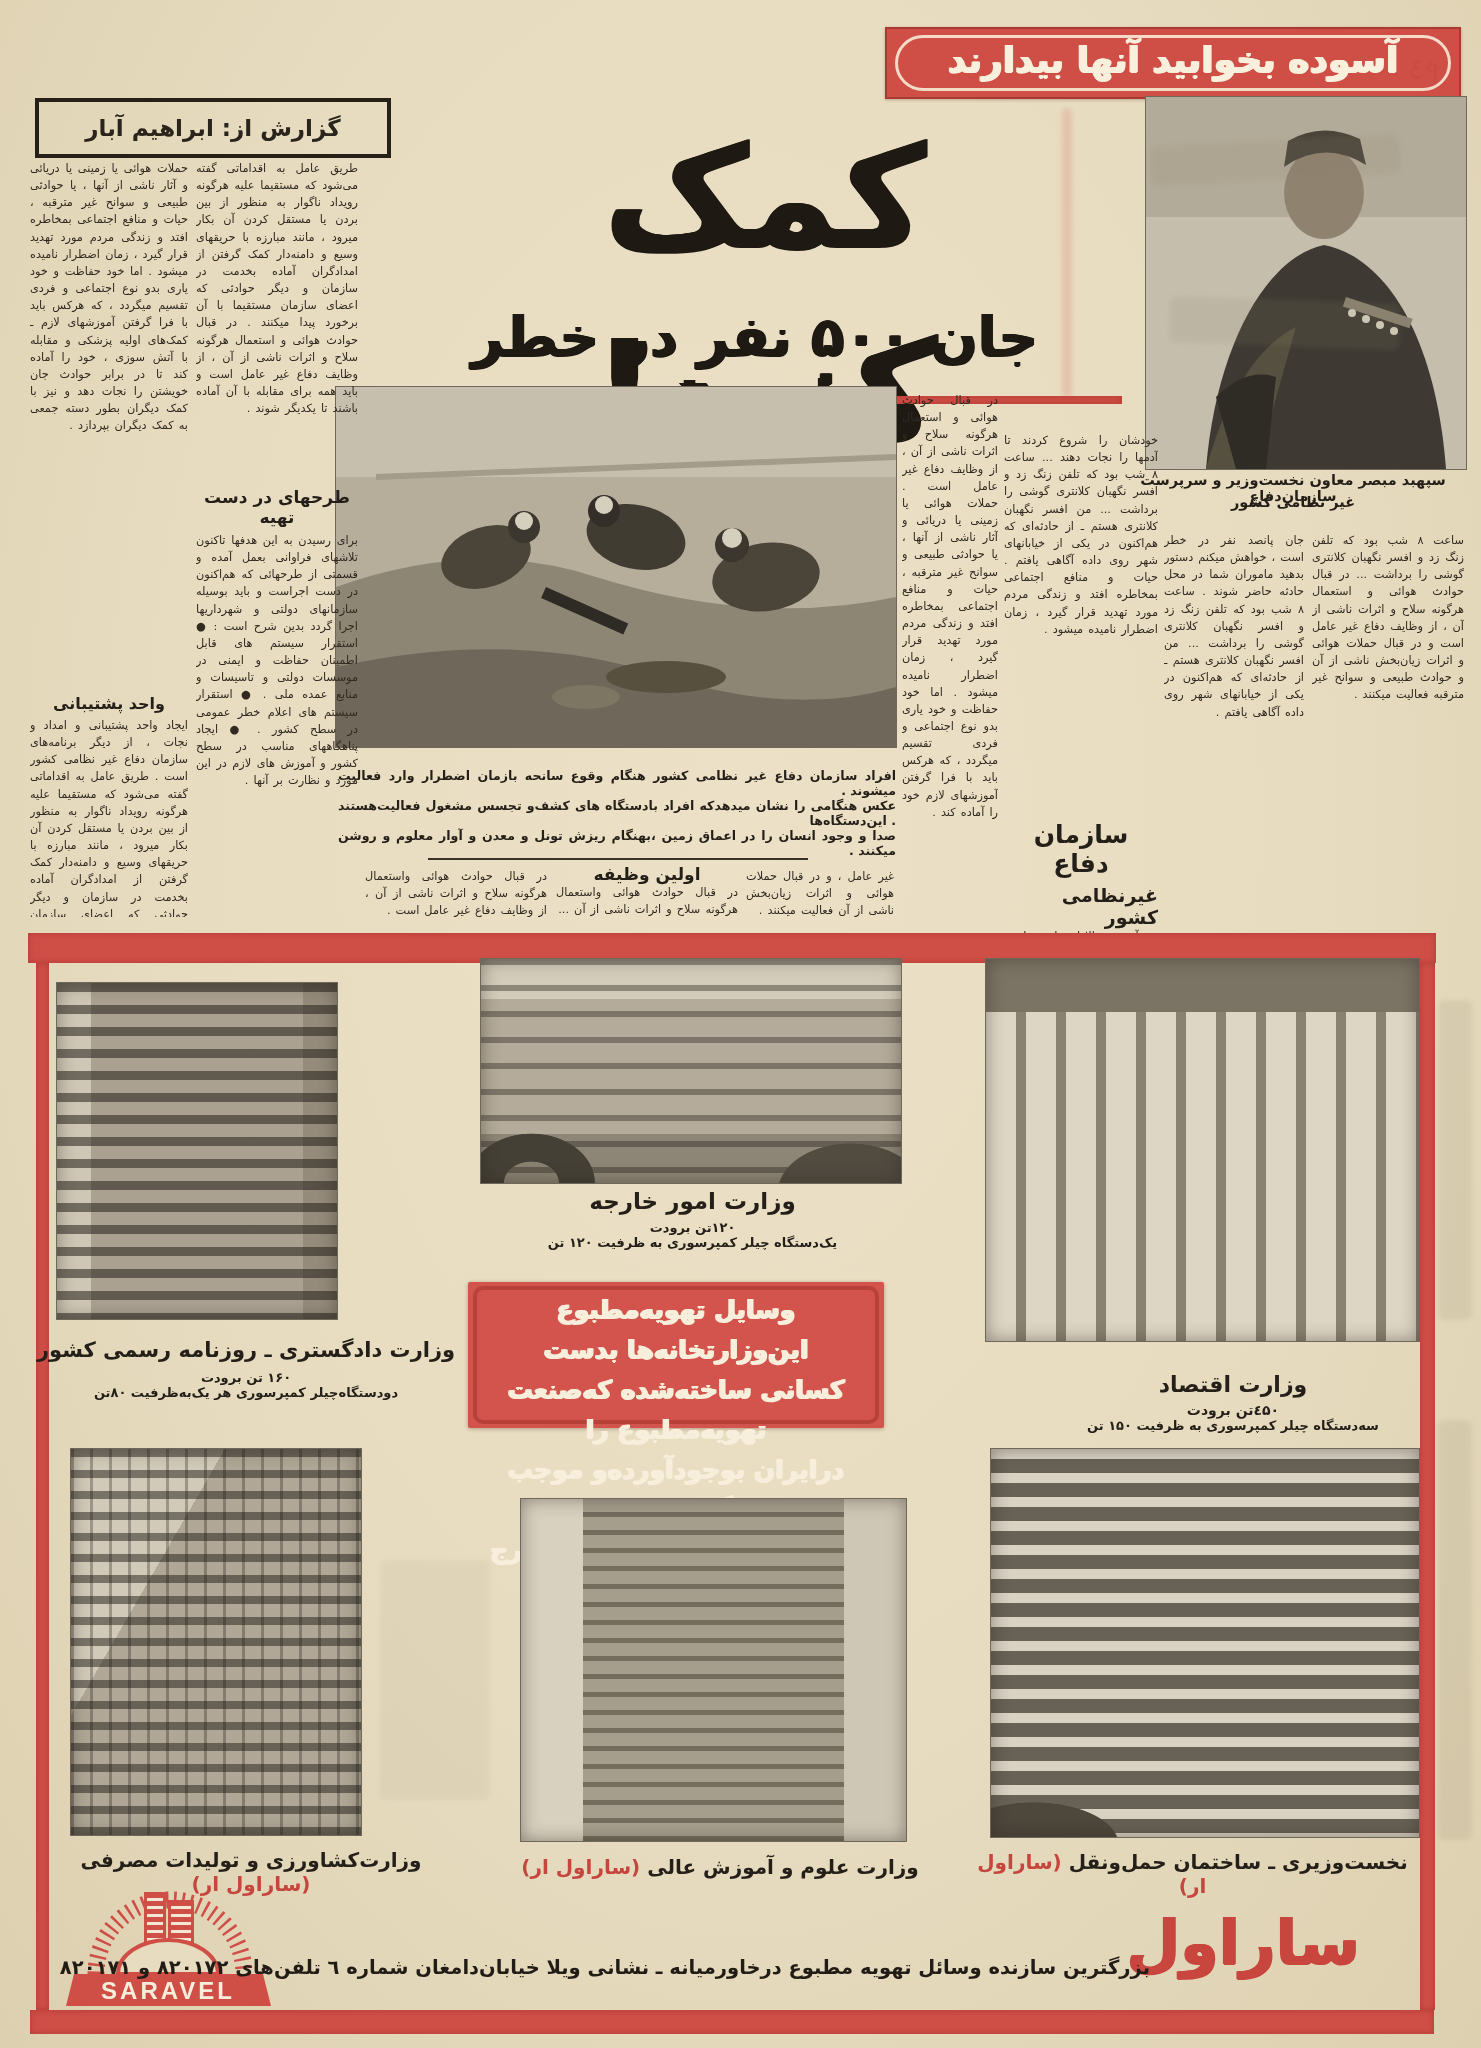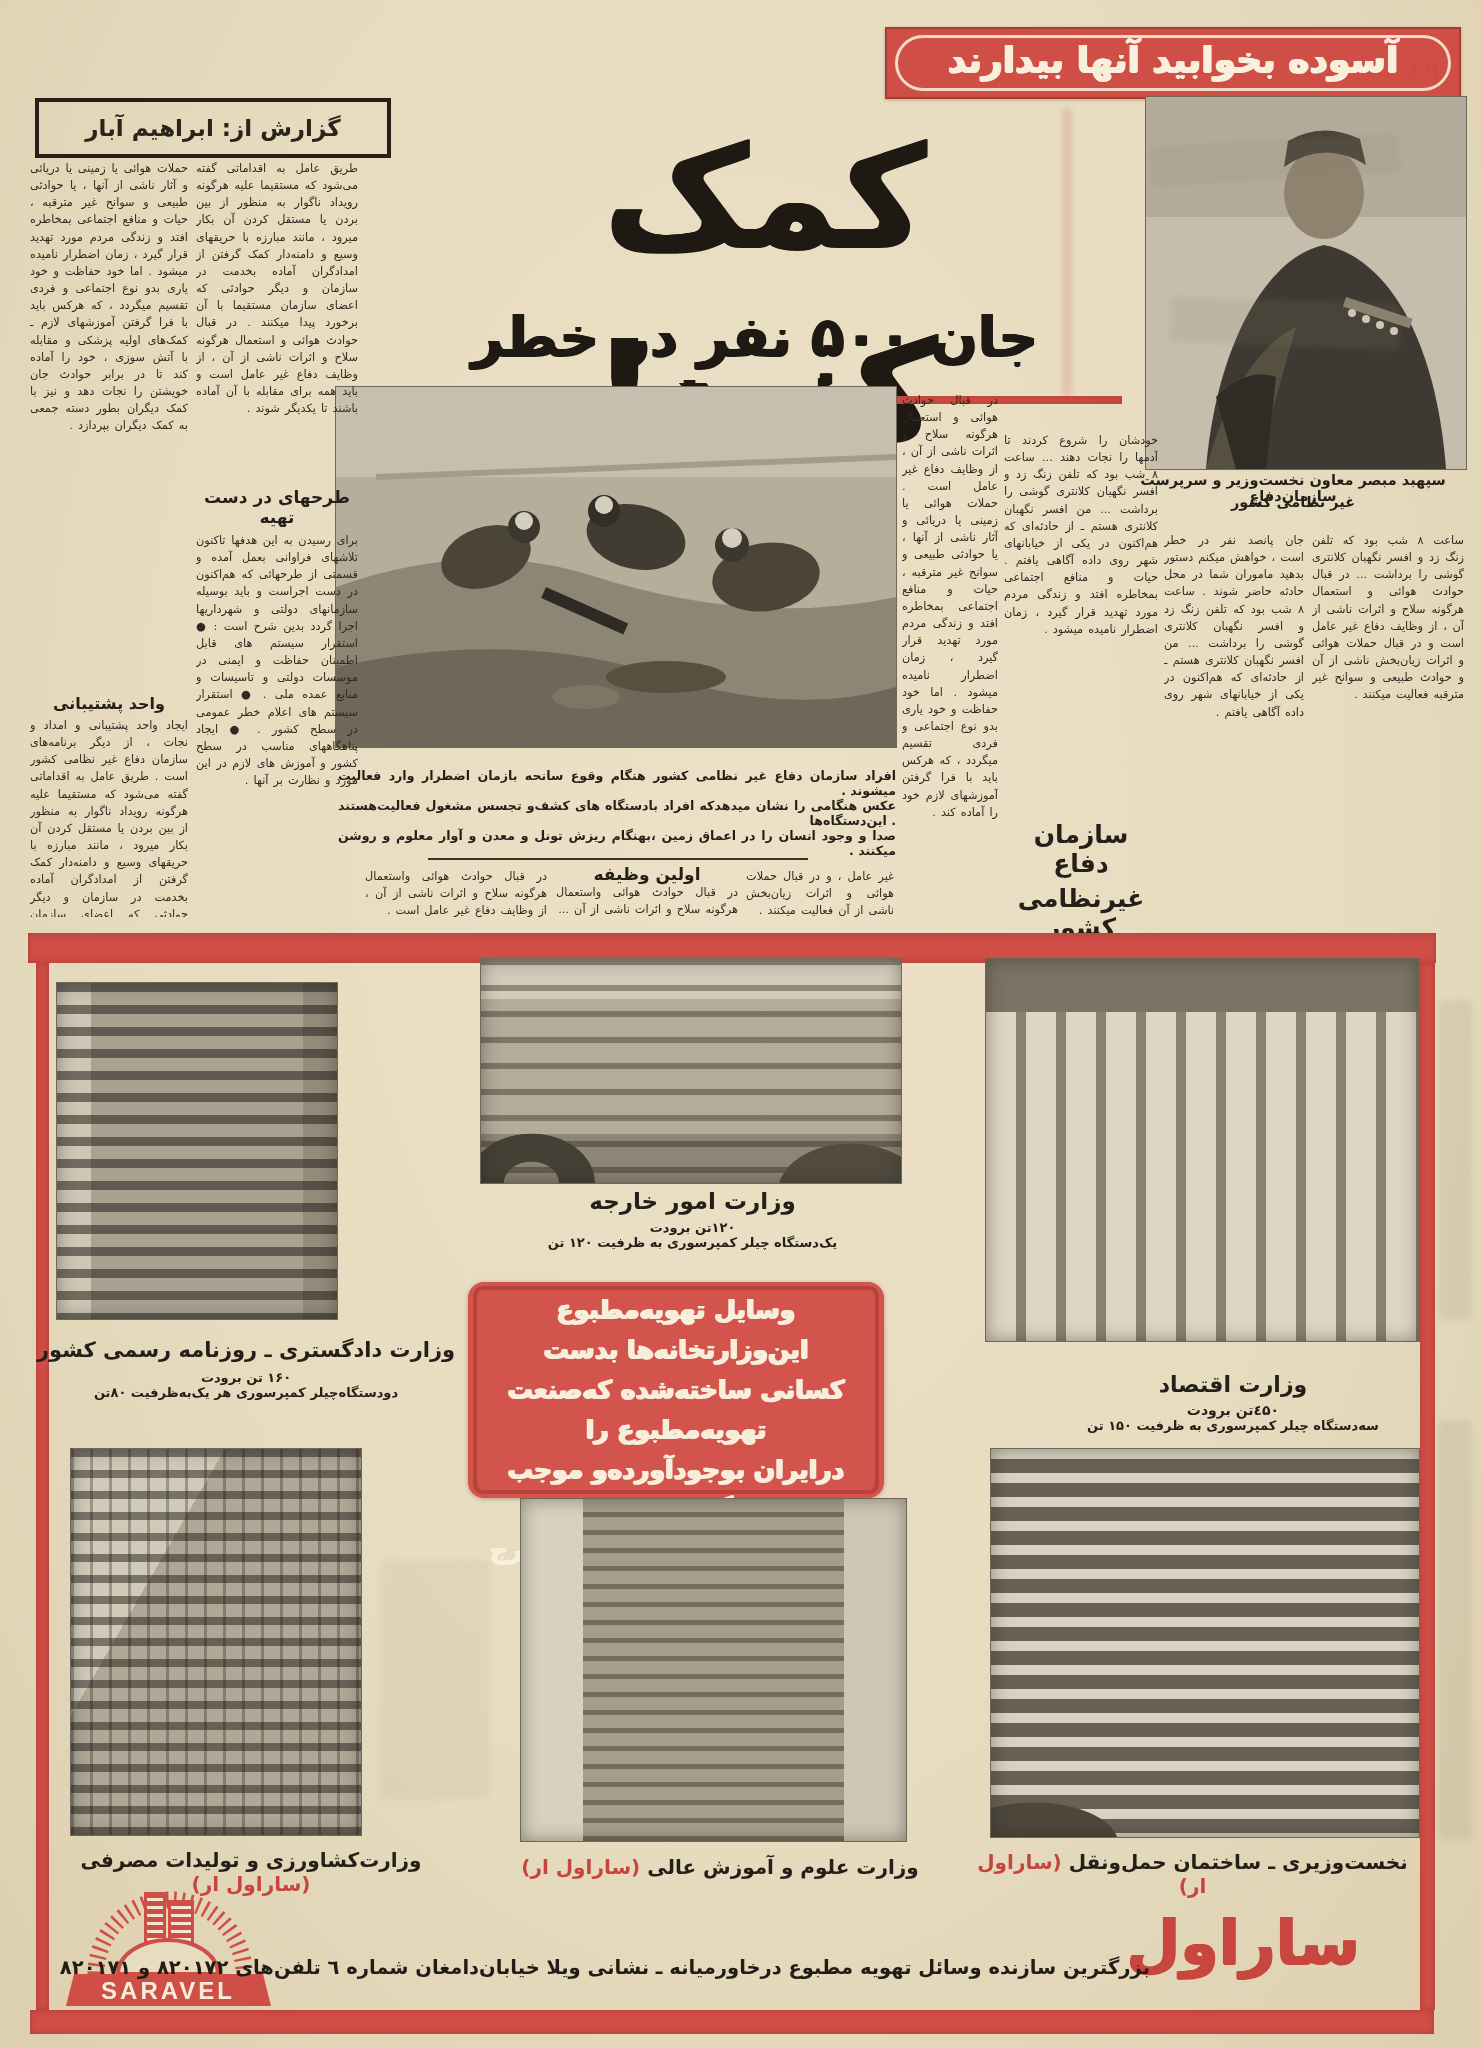--- a/index.html
+++ b/index.html
@@ -95,21 +95,21 @@
   <div class="abs" style="left:196px;top:160px;width:162px;height:772px;">
     <div class="col" style="height:322px;">طریق عامل به اقداماتی گفته می‌شود که مستقیما علیه هرگونه رویداد ناگوار به منظور از بین بردن یا مستقل کردن آن بکار میرود ، مانند مبارزه با حریقهای وسیع و دامنه‌دار کمک گرفتن از امدادگران آماده بخدمت در سازمان و دیگر حوادثی که اعضای سازمان مستقیما با آن برخورد پیدا میکنند . در قبال حوادث هوائی و استعمال هرگونه سلاح و اثرات ناشی از آن ، از وظایف دفاع غیر عامل است و باید همه برای مقابله با آن آماده باشند تا یکدیگر شوند .</div>
     <div class="subhead" style="font-size:17px;margin:5px 0;">طرحهای در دست تهیه</div>
     <div class="col" style="height:408px;">برای رسیدن به این هدفها تاکنون تلاشهای فراوانی بعمل آمده و قسمتی از طرحهائی که هم‌اکنون در دست اجراست و باید بوسیله سازمانهای دولتی و شهرداریها اجرا گردد بدین شرح است : ● استقرار سیستم های قابل اطمینان حفاظت و ایمنی در موسسات دولتی و تاسیسات و منابع عمده ملی . ● استقرار سیستم های اعلام خطر عمومی در سطح کشور . ● ایجاد پناهگاههای مناسب در سطح کشور و آموزش های لازم در این مورد و نظارت بر آنها .</div>
   </div>
 
   <div class="col abs" style="left:902px;top:392px;width:96px;height:538px;">در قبال حوادث هوائی و استعمال هرگونه سلاح و اثرات ناشی از آن ، از وظایف دفاع غیر عامل است . حملات هوائی یا زمینی یا دریائی و آثار ناشی از آنها ، یا حوادثی طبیعی و سوانح غیر مترقبه ، حیات و منافع اجتماعی بمخاطره افتد و زندگی مردم مورد تهدید قرار گیرد ، زمان اضطرار نامیده میشود . اما خود حفاظت و خود یاری بدو نوع اجتماعی و فردی تقسیم میگردد ، که هرکس باید با فرا گرفتن آموزشهای لازم خود را آماده کند .</div>
   <div class="abs" style="left:1004px;top:392px;width:154px;height:538px;">
     <div class="col" style="height:388px;margin-top:40px;">خودشان را شروع کردند تا آدمها را نجات دهند ... ساعت ۸ شب بود که تلفن زنگ زد و افسر نگهبان کلانتری گوشی را برداشت ... من افسر نگهبان کلانتری هستم ـ از حادثه‌ای که هم‌اکنون در یکی از خیابانهای شهر روی داده آگاهی یافتم . حیات و منافع اجتماعی بمخاطره افتد و زندگی مردم مورد تهدید قرار گیرد ، زمان اضطرار نامیده میشود .</div>
     <div class="subhead" style="font-size:25px;">سازمان دفاع</div>
-    <div class="subhead" style="font-size:25px;margin-top:6px;">غیرنظامی کشور</div>
+    <div class="subhead" style="font-size:19px;margin-top:6px;text-align:right;">غیرنظامی کشور</div>
     <div class="col" style="height:24px;text-align:center;">آنچه در بالا از نظر شما</div>
   </div>
   <div class="col abs" style="left:1164px;top:532px;width:140px;height:398px;">جان پانصد نفر در خطر است ، خواهش میکنم دستور بدهید ماموران شما در محل حادثه حاضر شوند . ساعت ۸ شب بود که تلفن زنگ زد و افسر نگهبان کلانتری گوشی را برداشت ... من افسر نگهبان کلانتری هستم ـ از حادثه‌ای که هم‌اکنون در یکی از خیابانهای شهر روی داده آگاهی یافتم .</div>
   <div class="col abs" style="left:1312px;top:532px;width:152px;height:398px;">ساعت ۸ شب بود که تلفن زنگ زد و افسر نگهبان کلانتری گوشی را برداشت ... در قبال حوادث هوائی و استعمال هرگونه سلاح و اثرات ناشی از آن ، از وظایف دفاع غیر عامل است و در قبال حملات هوائی و اثرات زیان‌بخش ناشی از آن و حوادث طبیعی و سوانح غیر مترقبه فعالیت میکنند .</div>
 
   <div class="col abs" style="left:365px;top:868px;width:182px;height:62px;">در قبال حوادث هوائی واستعمال هرگونه سلاح و اثرات ناشی از آن ، از وظایف دفاع غیر عامل است .</div>
   <div class="abs" style="left:556px;top:864px;width:182px;height:66px;">
     <div class="subhead" style="font-size:17px;">اولین وظیفه</div>
     <div class="col" style="height:38px;">در قبال حوادث هوائی واستعمال هرگونه سلاح و اثرات ناشی از آن ...</div>
   </div>
@@ -152,21 +152,21 @@
     <div class="cap" style="font-size:21px;">وزارت دادگستری ـ روزنامه رسمی کشور</div>
     <div class="cap" style="font-size:13px;margin-top:8px;">۱۶۰ تن برودت</div>
     <div class="cap" style="font-size:13px;">دودستگاه‌چیلر کمپرسوری هر یک‌به‌ظرفیت ۸۰تن</div>
   </div>
   <div class="abs" style="left:1048px;top:1372px;width:370px;">
     <div class="cap" style="font-size:22px;">وزارت اقتصاد</div>
     <div class="cap" style="font-size:14px;margin-top:5px;">٤۵۰تن برودت</div>
     <div class="cap" style="font-size:13px;">سه‌دستگاه چیلر کمپرسوری به ظرفیت ۱۵۰ تن</div>
   </div>
 
-  <div class="abs" style="left:468px;top:1282px;width:416px;height:216px;background:#d3544c;border-radius:16px;box-shadow:0 1px 4px rgba(90,25,18,.35);">
+  <div class="abs" style="left:468px;top:1282px;width:416px;height:146px;background:#d3544c;border-radius:2px;box-shadow:0 1px 4px rgba(90,25,18,.35);">
     <div class="abs" style="left:5px;top:4px;right:5px;bottom:4px;border:4px solid #b8423a;border-radius:10px;"></div>
     <div class="abs" style="left:14px;top:8px;right:14px;color:#f7eedb;">
       <div class="fat" style="font-size:25px;font-weight:bold;text-align:center;line-height:40px;">وسایل تهویه‌مطبوع این‌وزارتخانه‌ها بدست</div>
       <div class="fat" style="font-size:25px;font-weight:bold;text-align:center;line-height:40px;">کسانی ساخته‌شده که‌صنعت تهویه‌مطبوع را</div>
       <div class="fat" style="font-size:25px;font-weight:bold;text-align:center;line-height:40px;">درایران بوجودآورده‌و موجب گردیده‌اند</div>
       <div class="fat" style="font-size:25px;font-weight:bold;text-align:center;line-height:40px;">که‌مقدار زیادی‌ارز کشور بخارج صادرنگردد</div>
     </div>
   </div>
 
   <div class="photo abs" style="left:70px;top:1448px;width:290px;height:386px;

